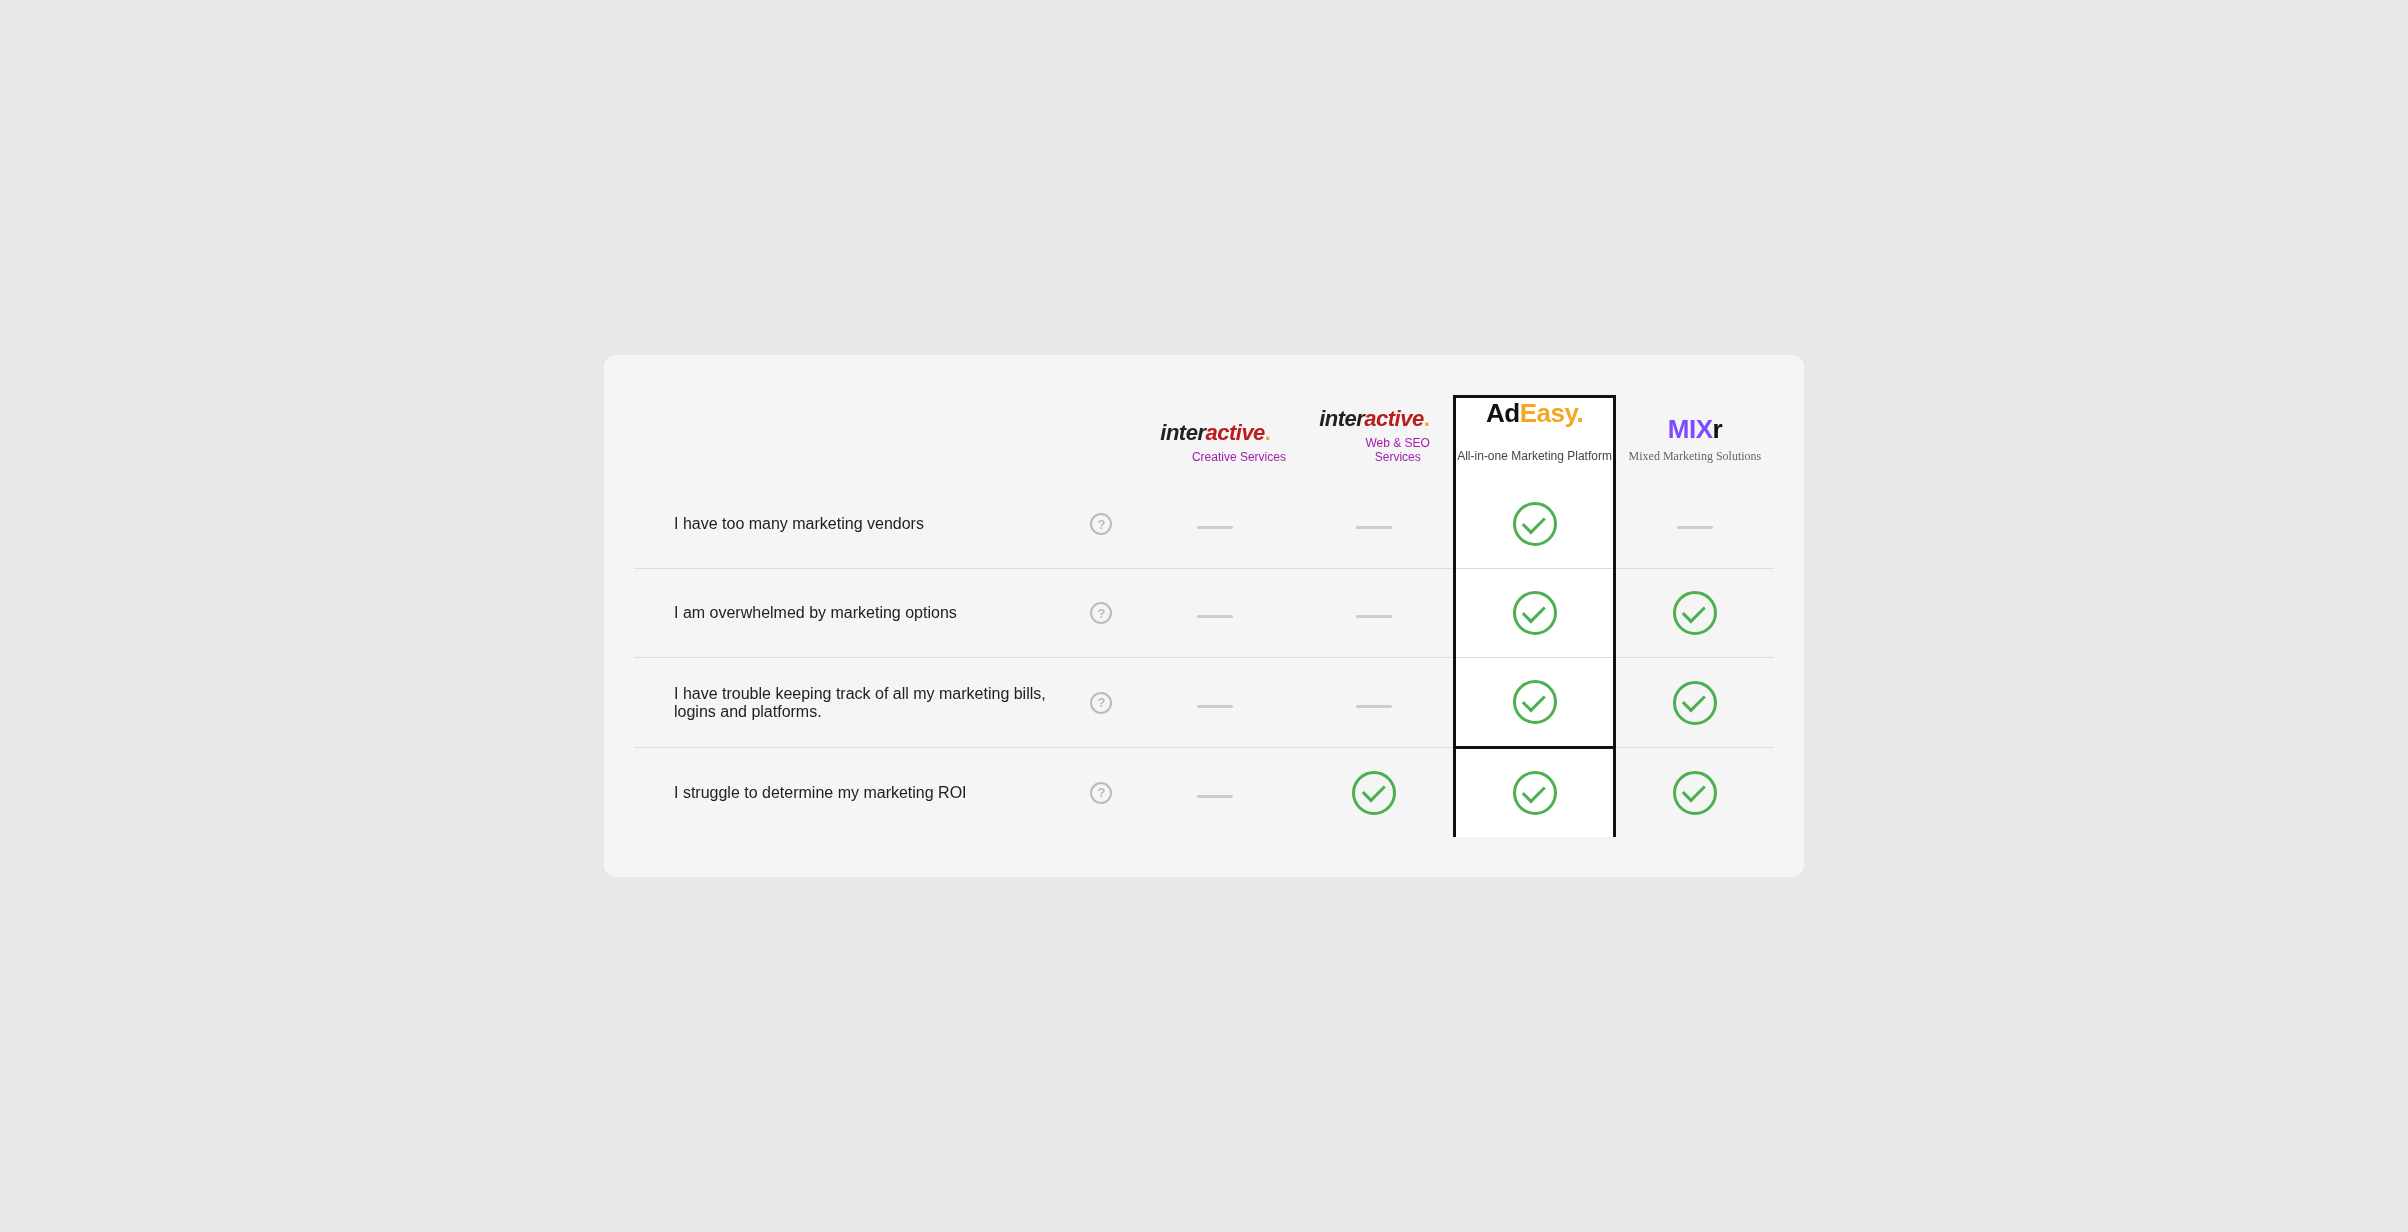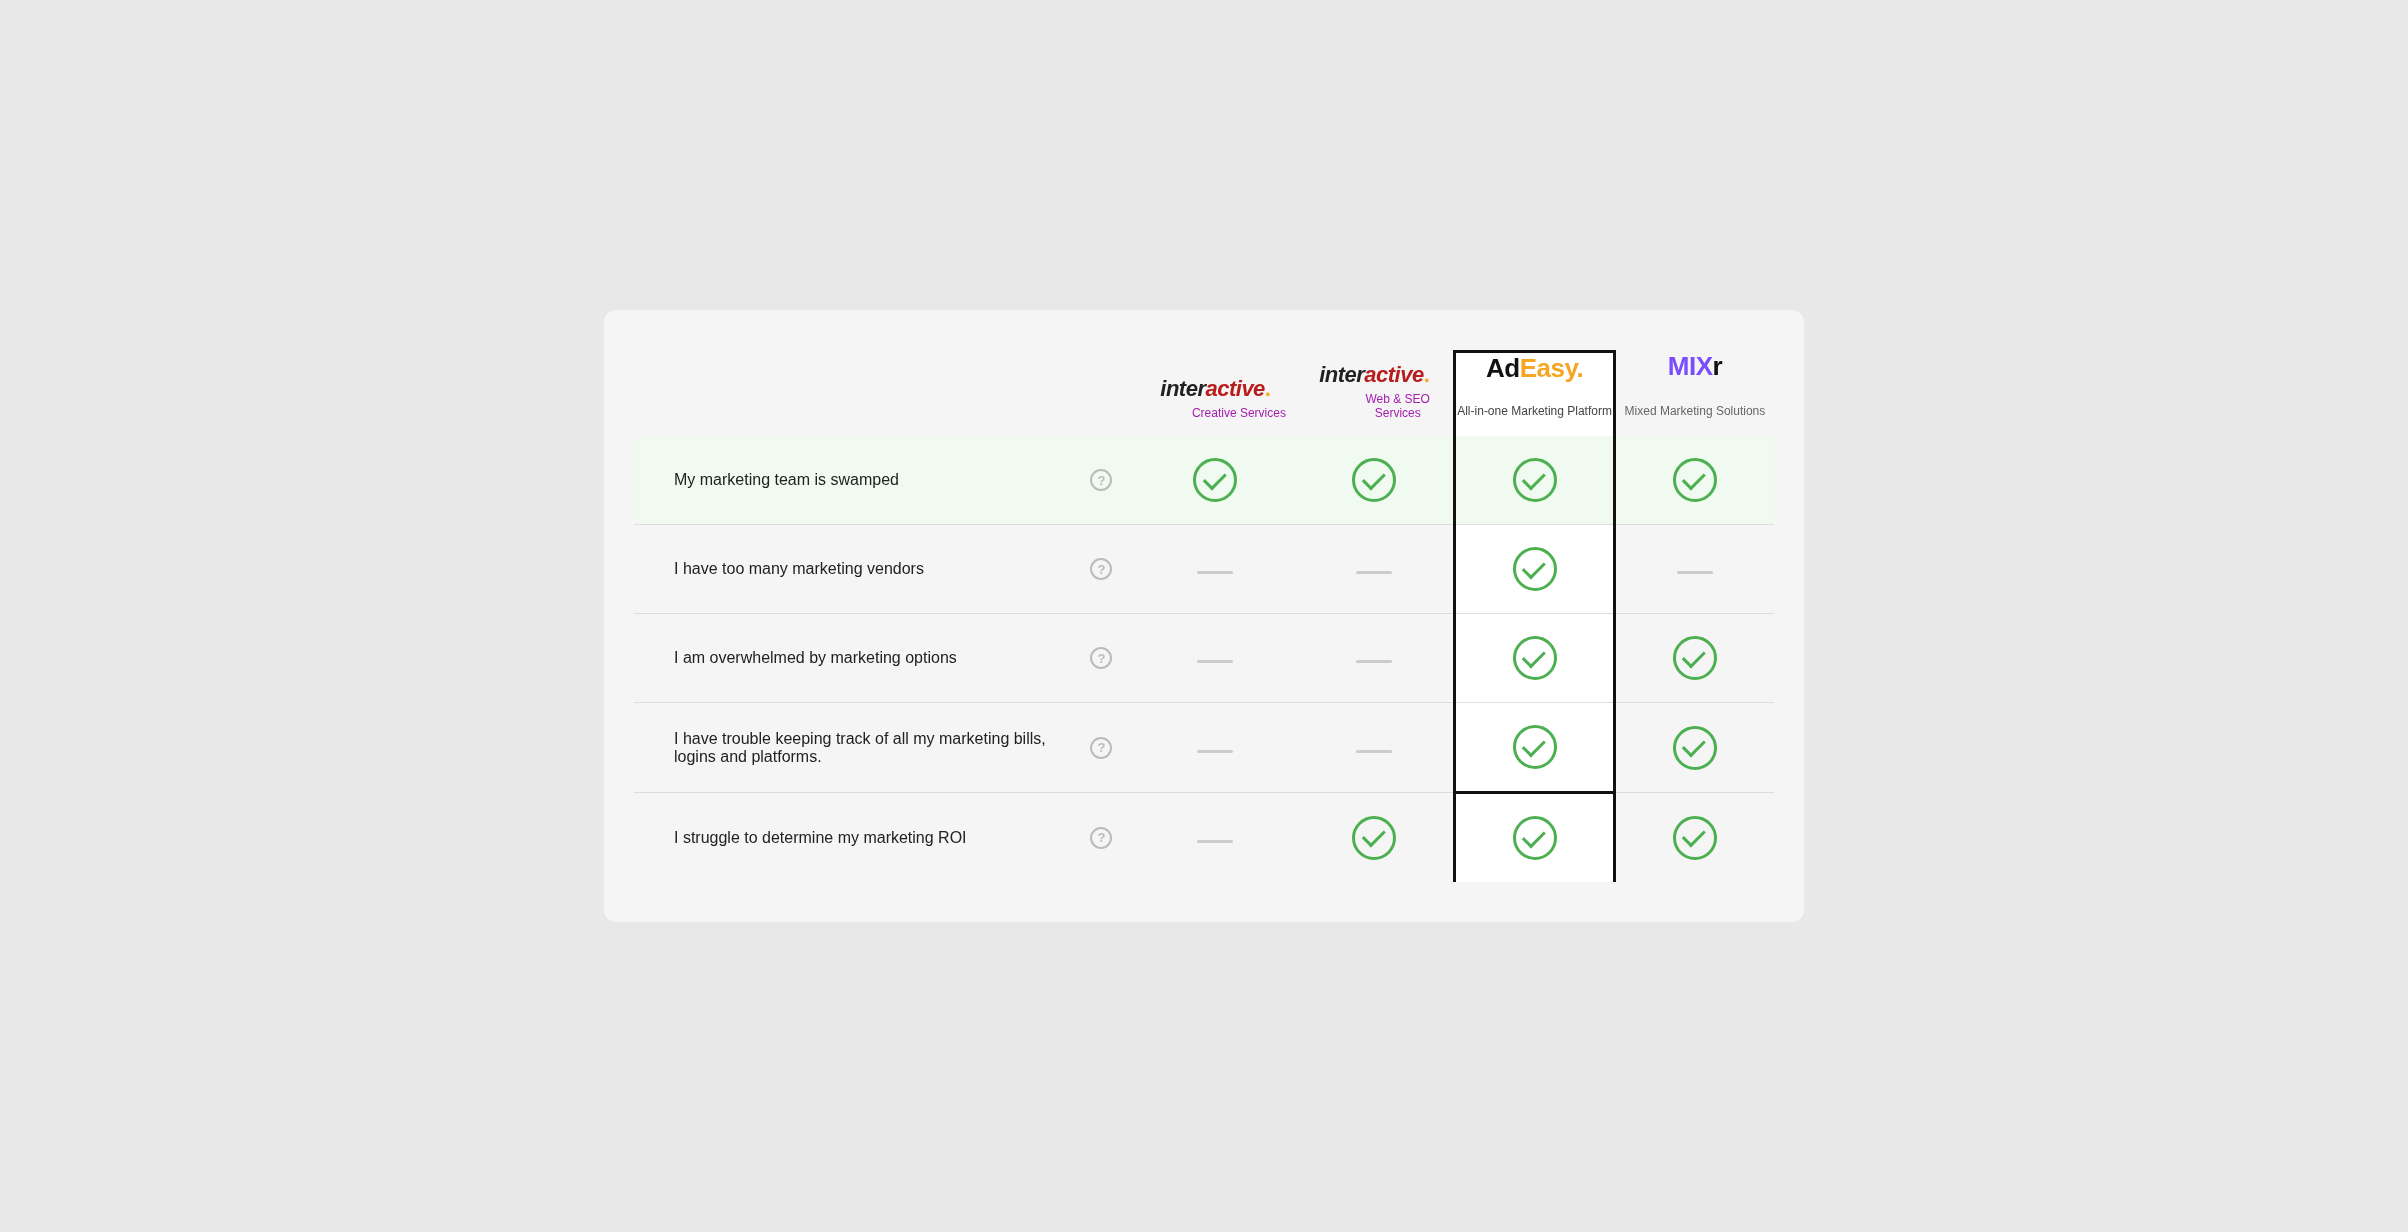--- a/index.html
+++ b/index.html
@@ -87,23 +87,24 @@
     .logo-mixr {
       font-size: 26px;
       font-weight: 900;
       letter-spacing: -0.5px;
     }
     .logo-mixr .mix-part { color: #7c4dff; }
     .logo-mixr .r-part { color: #111; }
     .mixr-sub {
       font-size: 12px;
       color: #666;
-      margin-top: 22px;
+      margin-top: 4px;
       text-align: left;
       line-height: 1.3;
+      font-family: Liberation Serif, serif;
     }
 
     
     .adeasy-col {
       background: #fff;
       border-left: 3px solid #111;
       border-right: 3px solid #111;
     }
     .adeasy-header-cell {
       background: #fff;
@@ -224,28 +225,20 @@
           <div class="brand-logo">
             <div class="logo-mixr">
               <span class="mix-part">MIX</span><span class="r-part">r</span>
             </div>
             <div class="mixr-sub">Mixed Marketing Solutions</div>
           </div>
         </td>
       </tr>
     </thead>
     <tbody id="table-body">
-    <tr class="data-row highlighted-row">
-          <td class="row-label">My marketing team is swamped</td>
-          <td class="row-icon-cell"><span class="question-icon">?</span></td>
-          <td class="check-cell"><span class="check-icon"></span></td>
-          <td class="check-cell"><span class="check-icon"></span></td>
-          <td class="check-cell adeasy-col"><span class="check-icon"></span></td>
-          <td class="check-cell"><span class="check-icon"></span></td>
-        </tr>
         <tr class="data-row">
           <td class="row-label">I have too many marketing vendors</td>
           <td class="row-icon-cell"><span class="question-icon">?</span></td>
           <td class="check-cell"><span class="dash"></span></td>
           <td class="check-cell"><span class="dash"></span></td>
           <td class="check-cell adeasy-col"><span class="check-icon"></span></td>
           <td class="check-cell"><span class="dash"></span></td>
         </tr>
         <tr class="data-row">
           <td class="row-label">I am overwhelmed by marketing options</td>

